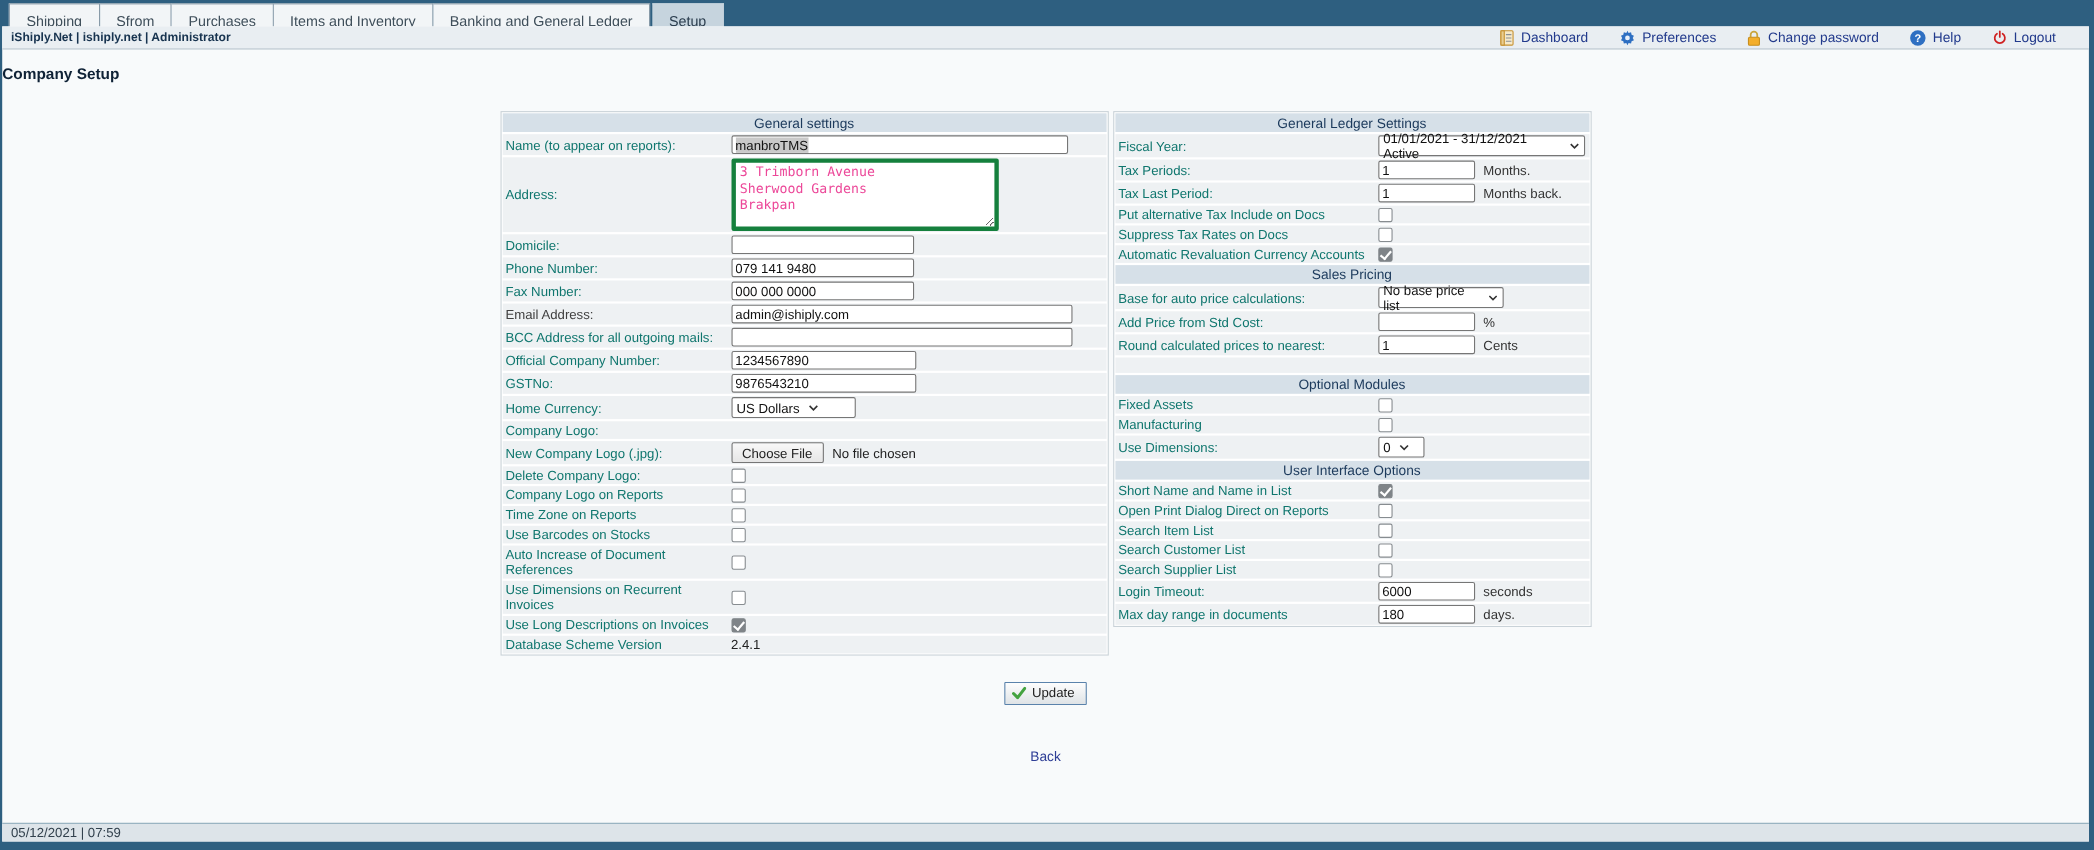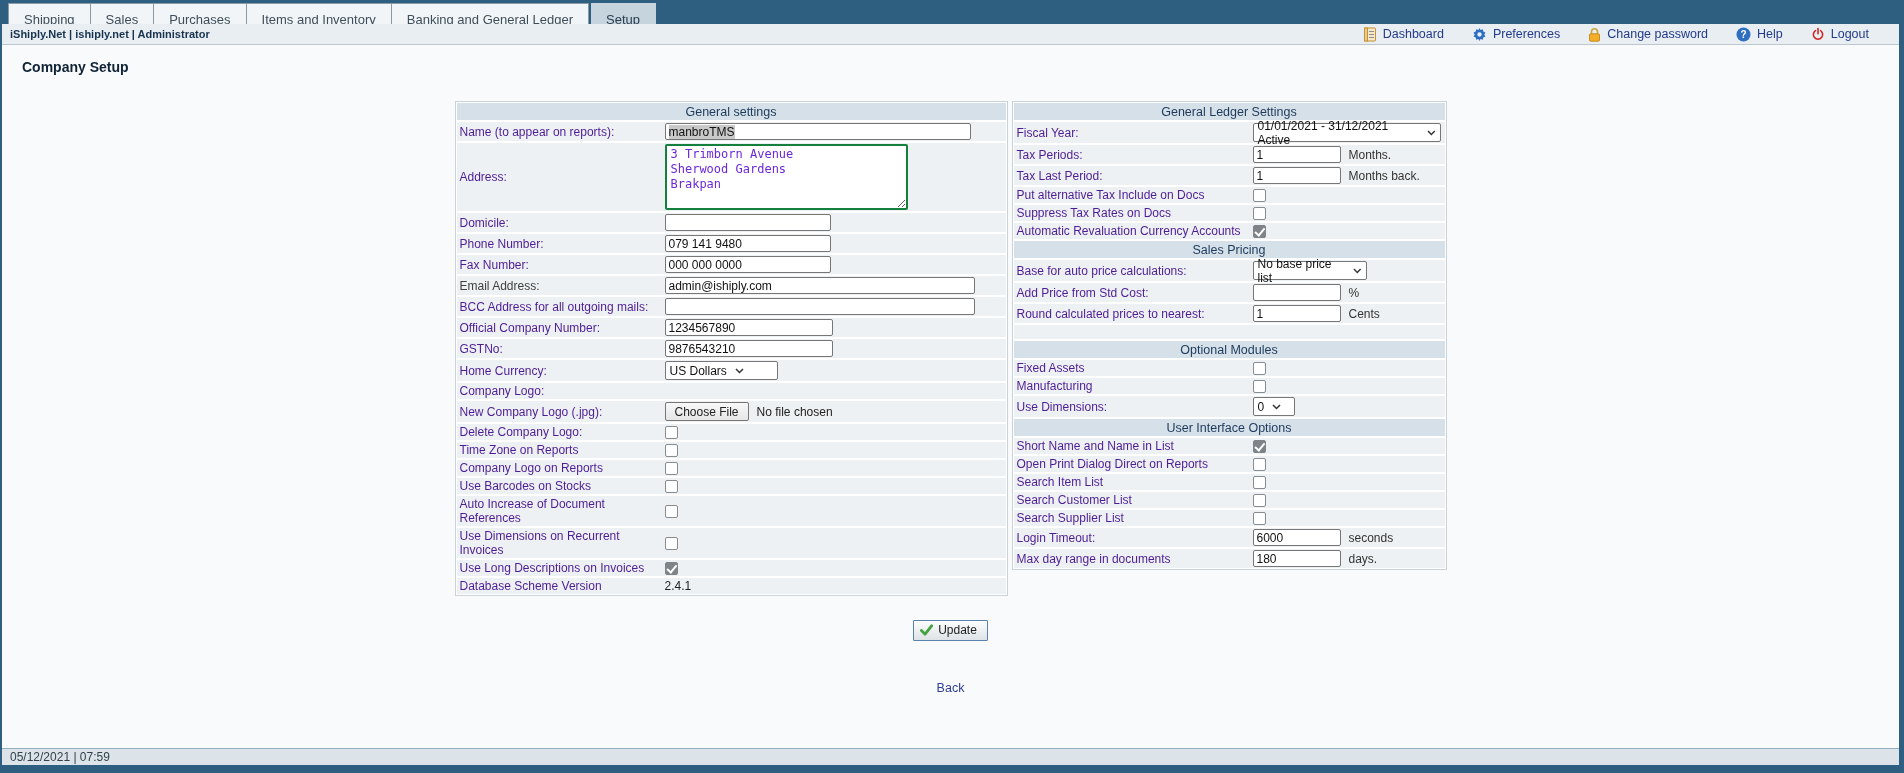--- a/index.html
+++ b/index.html
@@ -20,49 +20,49 @@
 
   
   .userbar { flex:none; height:21px; background:#e9eef2; border-bottom:1px solid #bcc7cf; display:flex; align-items:center;
              justify-content:space-between; padding:0 30px 0 8px; }
   .identity { font-weight:bold; color:#17334f; font-size:11px; }
   .menu { display:flex; align-items:flex-end; gap:28px; }
   .menu-item { display:flex; align-items:center; gap:6px; color:#223a8c; font-size:12.5px; cursor:pointer; }
   .menu-item svg { flex:none; display:block; }
 
   
-  .titlebar { flex:none; padding:14px 20px 0; }
+  .titlebar { flex:none; padding:14px 0 0; }
   .page-title { font-weight:bold; font-size:14px; color:#0f2236; }
 
   
   .content { flex:1; min-height:0; overflow:hidden; }
   .panels { display:flex; justify-content:center; align-items:flex-start; gap:4px; margin-top:26px; }
   .panel { background:#fff; border:1px solid #c9d2d8; padding:1px; }
   .panel-left { width:553px; }
   .panel-right { width:435px; }
 
   .prow { display:flex; align-items:center; min-height:16px; margin-bottom:2px; padding:1px 3px; background:#eef1f3; }
   .prow:last-child { margin-bottom:0; }
   .phead { justify-content:center; background:#d6e0e8; font-weight:normal; font-size:12.5px; color:#1c3a5c; min-height:17px; }
   .spacer { min-height:14px; }
-  .plabel { flex:none; color:#4c1d95; }
+  .plabel { flex:none; color:#0f766e; }
   .panel-left .plabel { width:205px; }
   .panel-right .plabel { width:236px; }
   .plabel.link-label { color:#404040; cursor:pointer; }
   .pfield { flex:1; display:flex; align-items:center; gap:8px; }
   .pvalue { color:#222; }
 
   .tinput { height:17px; border:1px solid #767676; border-radius:2px; background:#fff; font:12px "Liberation Sans","DejaVu Sans",sans-serif;
             color:#111; padding:0 3px; }
   .fake { display:inline-flex; align-items:center; }
   .fake .selhl { background:#c9c9c9; }
   .w-name  { width:306px; } .w-wide { width:310px; } .w-mid { width:166px; } .w-num { width:168px; } .w-small { width:88px; }
 
-  textarea.taddr { width:243px; height:66px; border:2px solid #15803d; border-radius:2px; resize:both;
-                   font:12px "DejaVu Sans Mono","Liberation Mono",monospace; color:#6d28d9; padding:1px 4px; line-height:1.25; }
+  textarea.taddr { width:243px; height:66px; border:4px solid #15803d; border-radius:2px; resize:both;
+                   font:12px "DejaVu Sans Mono","Liberation Mono",monospace; color:#ec4899; padding:1px 4px; line-height:1.25; }
 
   .select { height:19px; border:1px solid #767676; border-radius:2px; background:#fff; display:inline-flex; align-items:center;
             gap:8px; padding:0 4px 0 4px; font-size:12px; color:#111; cursor:pointer; }
   .w-fiscal { width:188px; } .w-curr { width:113px; } .w-base { width:114px; } .w-dim { width:42px; }
 
   .cb { flex:none; width:13px; height:13px; border:1px solid #878c90; border-radius:2px; background:#fff; position:relative; cursor:pointer; }
   .cb[data-checked="true"] { background:#7f8488; border-color:#7f8488; }
   .cb[data-checked="true"]::after { content:""; position:absolute; left:3.5px; top:0.5px; width:4px; height:7.5px;
                                     border:solid #fff; border-width:0 2px 2px 0; transform:rotate(40deg); }
 
@@ -84,21 +84,21 @@
 </head>
 <body>
 
 <div class="page">
 
   <div class="tabbar">
     <div class="tab">
         <span><span></span><span class="u">S</span><span>hipping</span></span>
       </div>
     <div class="tab">
-        <span><span></span><span class="u">S</span><span>ales</span></span>
+        <span><span></span><span class="u">S</span><span>from</span></span>
       </div>
     <div class="tab">
         <span><span></span><span class="u">P</span><span>urchases</span></span>
       </div>
     <div class="tab">
         <span><span></span><span class="u">I</span><span>tems and Inventory</span></span>
       </div>
     <div class="tab">
         <span><span></span><span class="u">B</span><span>anking and General Ledger</span></span>
       </div>
@@ -258,28 +258,28 @@
           </div>
 
           <div class="prow">
             <span class="plabel">Delete Company Logo:</span>
             <div class="pfield">
                 <span class="cb" data-checked="false"></span>
               </div>
           </div>
 
           <div class="prow">
+            <span class="plabel">Company Logo on Reports</span>
+            <div class="pfield">
+                <span class="cb" data-checked="false"></span>
+              </div>
+          </div>
+
+          <div class="prow">
             <span class="plabel">Time Zone on Reports</span>
-            <div class="pfield">
-                <span class="cb" data-checked="false"></span>
-              </div>
-          </div>
-
-          <div class="prow">
-            <span class="plabel">Company Logo on Reports</span>
             <div class="pfield">
                 <span class="cb" data-checked="false"></span>
               </div>
           </div>
 
           <div class="prow">
             <span class="plabel">Use Barcodes on Stocks</span>
             <div class="pfield">
                 <span class="cb" data-checked="false"></span>
               </div>

